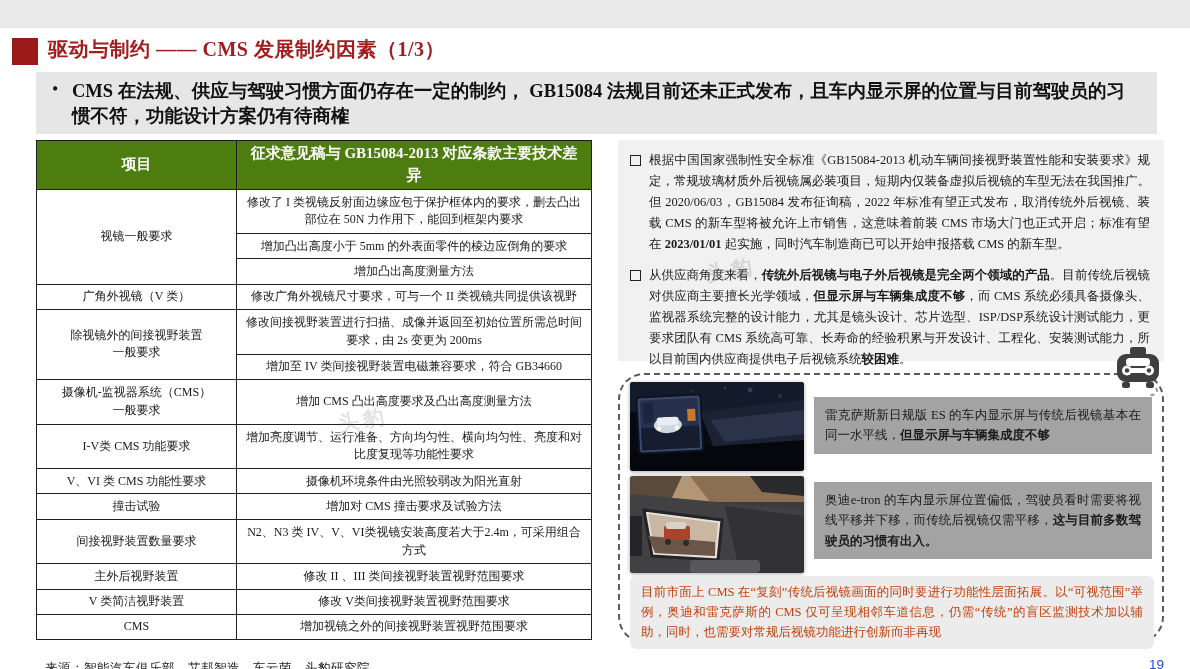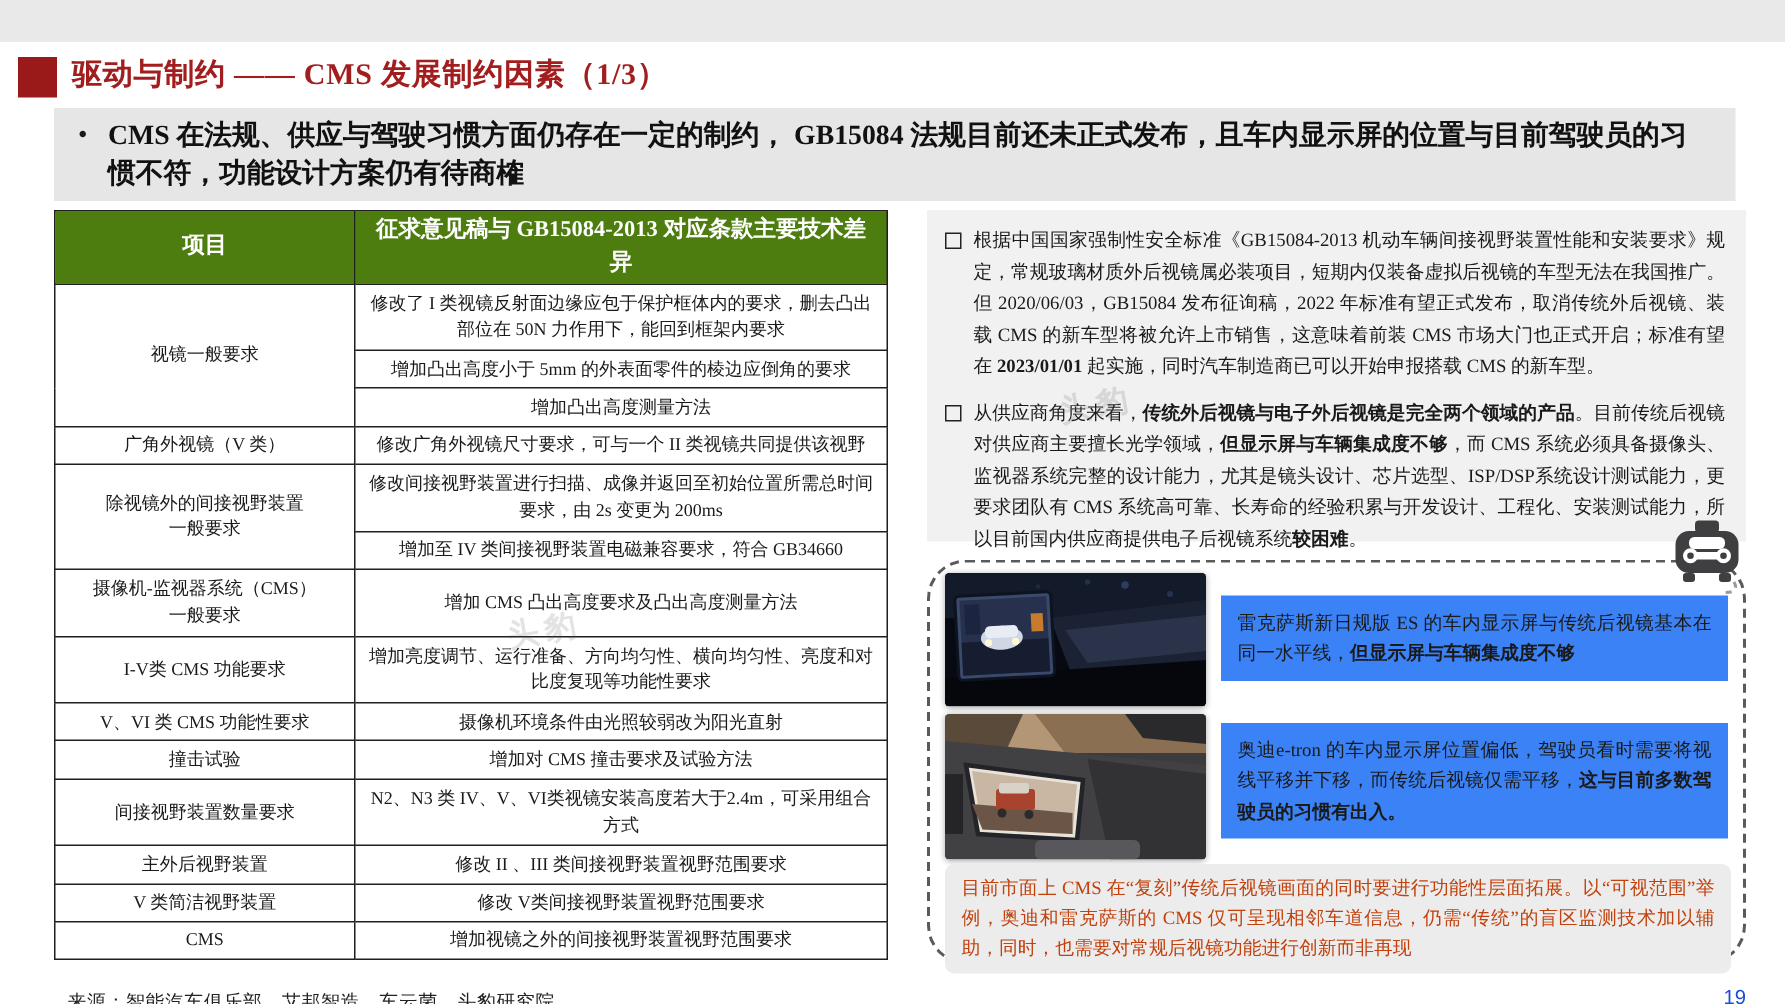--- a/index.html
+++ b/index.html
@@ -23,21 +23,21 @@
   .right-panel{position:absolute;left:618px;top:112px;width:546px;height:221px;background:#f1f1f1;box-sizing:border-box;padding:10px 14px 0 12px;}
   .rp-para{display:flex;gap:8px;margin:0 0 10px 0;font-size:12.5px;line-height:1.68;text-align:justify;}
   .sq-bullet{flex:0 0 auto;width:9px;height:9px;border:1.5px solid #222;margin-top:5px;background:transparent;}
   .rp-text{flex:1;}
   
   .dashed-box{position:absolute;left:618px;top:345px;width:546px;height:270px;border:2px dashed #5a5a5a;border-radius:26px;box-sizing:border-box;}
   .thumb{position:absolute;border-radius:3px;overflow:hidden;box-shadow:0 1px 4px rgba(0,0,0,.35);}
   .thumb svg{display:block;}
   .img1{left:10px;top:7px;width:174px;height:89px;}
   .img2{left:10px;top:101px;width:174px;height:97px;}
-  .cap{position:absolute;background:#3b82f6;font-size:12.5px;line-height:1.62;padding:8px 11px;box-sizing:border-box;text-align:justify;}
+  .cap{position:absolute;background:#a3a3a3;font-size:12.5px;line-height:1.62;padding:8px 11px;box-sizing:border-box;text-align:justify;}
   .cap1{left:194px;top:22px;width:338px;}
   .cap2{left:194px;top:107px;width:338px;}
   .note{position:absolute;left:10px;top:201px;width:524px;background:#ececec;border-radius:6px;
         font-size:12.5px;line-height:1.58;padding:7px 11px;box-sizing:border-box;color:#c2410c;text-align:justify;}
   
   .car-icon{position:absolute;left:1112px;top:318px;width:52px;height:50px;}
   
   .watermark{position:absolute;font-size:21px;color:rgba(80,80,80,.16);transform:rotate(-10deg);letter-spacing:4px;font-weight:bold;}
   .wm1{left:338px;top:378px;}
   .wm2{left:706px;top:228px;}

